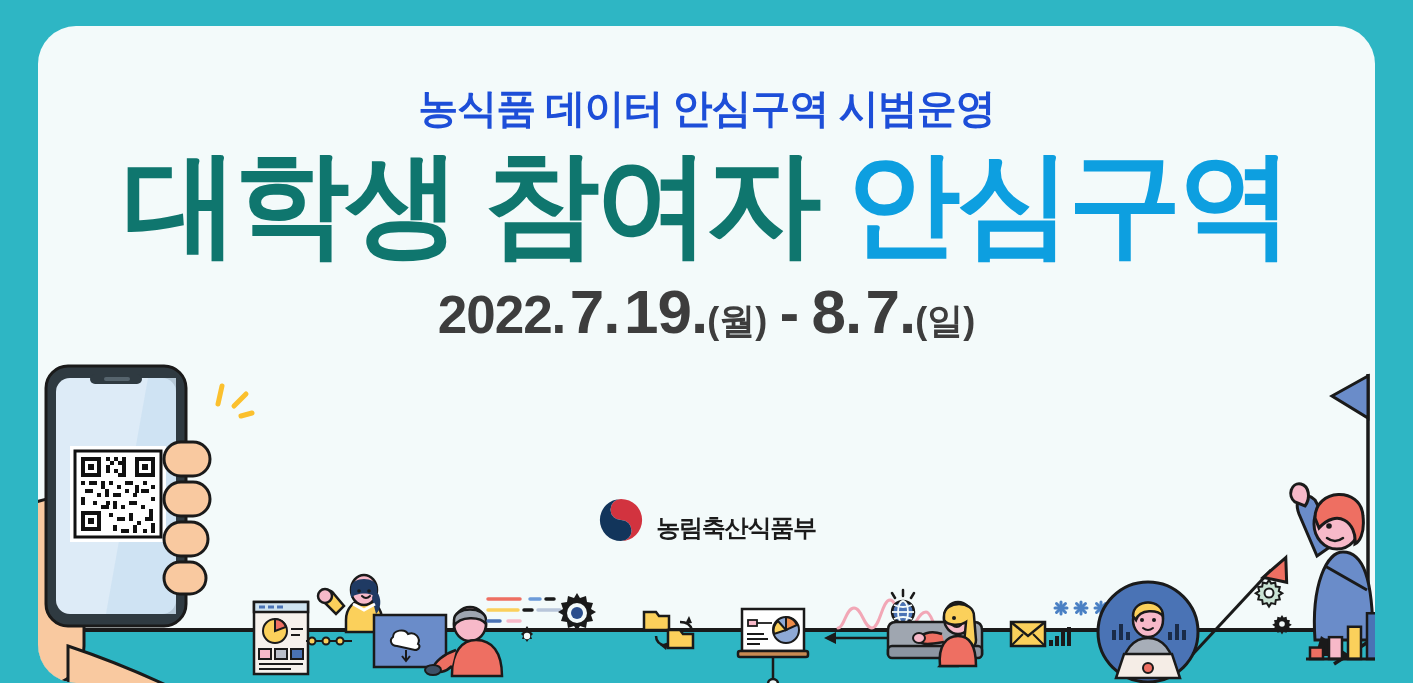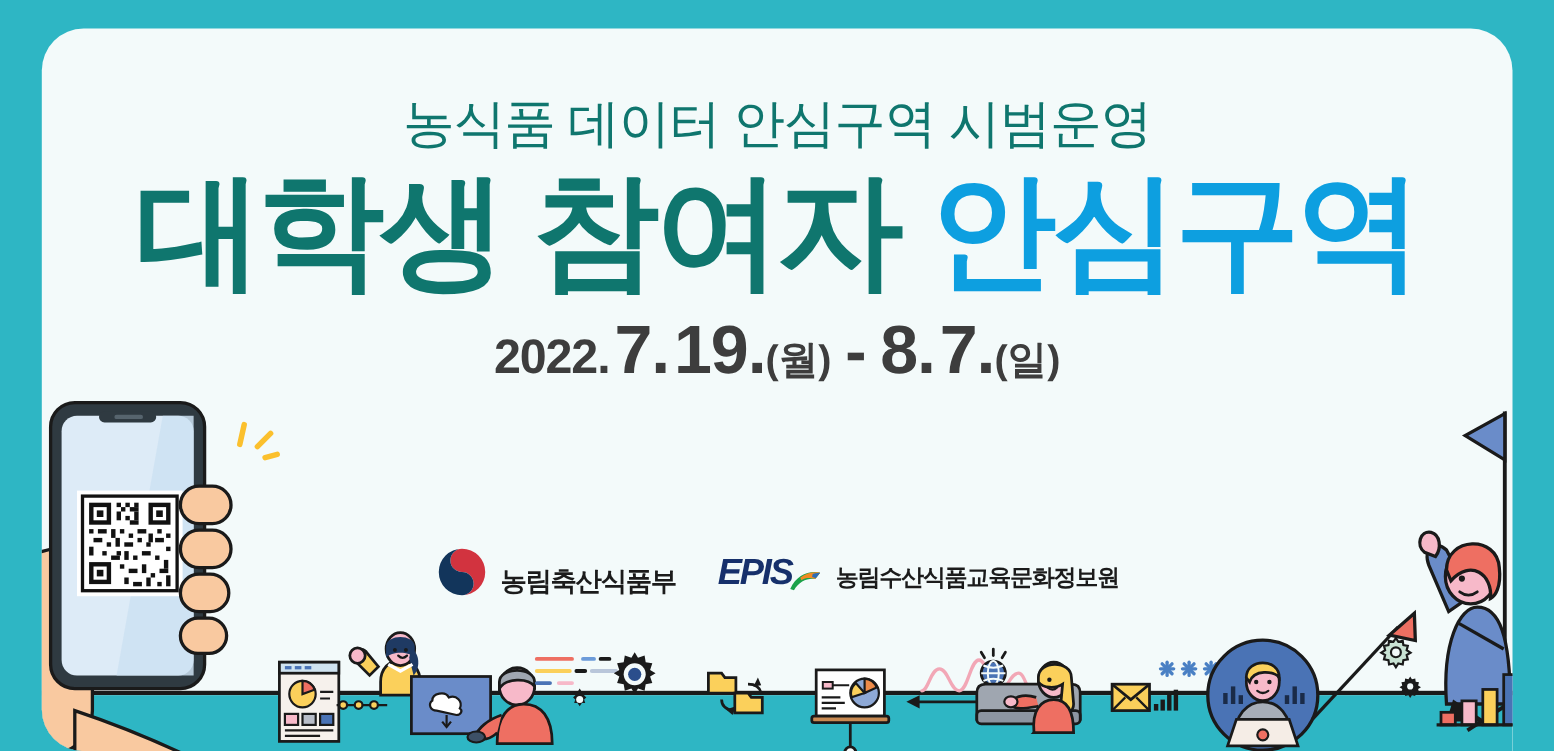--- a/index.html
+++ b/index.html
@@ -24,36 +24,36 @@
     background:#2EB6C4;
   }
   .groundline{
     position:absolute;left:0;bottom:51px;width:100%;height:4px;background:#1A1A1A;
   }
 
   
   .headline{position:absolute;left:0;top:0;width:100%;text-align:center;}
   .subtitle{
     margin-top:62px;
-    font-size:47px;font-weight:normal;color:#0f766e;
+    font-size:40px;font-weight:bold;color:#1d4ed8;
     letter-spacing:-1px;line-height:1;
   }
   .title{
     margin-top:18px;
     font-size:115px;font-weight:bold;line-height:1;letter-spacing:-4px;
     white-space:nowrap;
   }
   .title .t-teal{color:#0f766e;}
   .title .t-blue{color:#0D9FE0;}
 
   .dateline{
     margin-top:20px;color:#3D3D3D;font-weight:bold;white-space:nowrap;
     line-height:1;
   }
-  .d-year{font-size:44px;letter-spacing:-1px;}
+  .d-year{font-size:53px;letter-spacing:-1px;}
   .d-big{font-size:62px;letter-spacing:-1px;}
   .d-day{font-size:36px;}
   .d-dash{font-size:58px;padding:0 8px;}
 
   
   .logos{
     position:absolute;top:470px;left:0;width:100%;
     display:flex;justify-content:center;align-items:center;gap:38px;
   }
   .logo{display:flex;align-items:flex-end;gap:11px;}
@@ -99,31 +99,20 @@
         <span>
           <svg width="48" height="48" viewBox="0 0 100 100">
             <path d="M50 6 A44 44 0 0 1 50 94 A22 22 0 0 0 50 50 A22 22 0 0 1 50 6 Z" fill="#D2333F"></path>
             <path d="M50 94 A44 44 0 0 1 50 6 A22 22 0 0 0 50 50 A22 22 0 0 1 50 94 Z" fill="#12355B"></path>
             <circle cx="50" cy="50" r="44" fill="none" stroke="#FFFFFF" stroke-width="0"></circle>
           </svg>
         </span>
         <span class="logo-text">농림축산식품부</span>
       </div>
 
-      <div class="logo">
-        <span class="epis-word">EPIS</span>
-        <span style="margin-left:-16px;margin-top:-18px;">
-          <svg width="34" height="22" viewBox="0 0 60 34">
-            <path d="M6 30 C16 8 36 0 54 4 L46 14 C34 12 20 18 12 32 Z" fill="#1BA24A"></path>
-            <path d="M22 12 C32 4 44 2 54 4 L46 14 C38 12 30 12 24 16 Z" fill="#F08A22"></path>
-            <path d="M42 6 C48 4 52 4 54 4 L47 13 C45 12 43 11 41 11 Z" fill="#2C6DB5"></path>
-          </svg>
-        </span>
-        <span class="logo-text small">농림수산식품교육문화정보원</span>
-      </div>
     </div>
 
     <div class="art" style="left:-10px;top:330px;">
       <svg width="230" height="330" viewBox="0 0 230 330">
 
         <path d="M0 150 C20 138 44 142 56 158 L56 290 C56 310 44 326 20 330 L-20 330 L-20 150 Z" fill="#F9C9A0" stroke="#1A1A1A" stroke-width="3"></path>
         <path d="M40 290 C70 300 110 316 140 330 L40 330 Z" fill="#F9C9A0" stroke="#1A1A1A" stroke-width="3"></path>
 
         <rect x="18" y="10" width="140" height="260" rx="22" fill="#2F3A41" stroke="#1A1A1A" stroke-width="3"></rect>
         <rect x="28" y="22" width="120" height="236" rx="14" fill="#DDEBF7"></rect>

